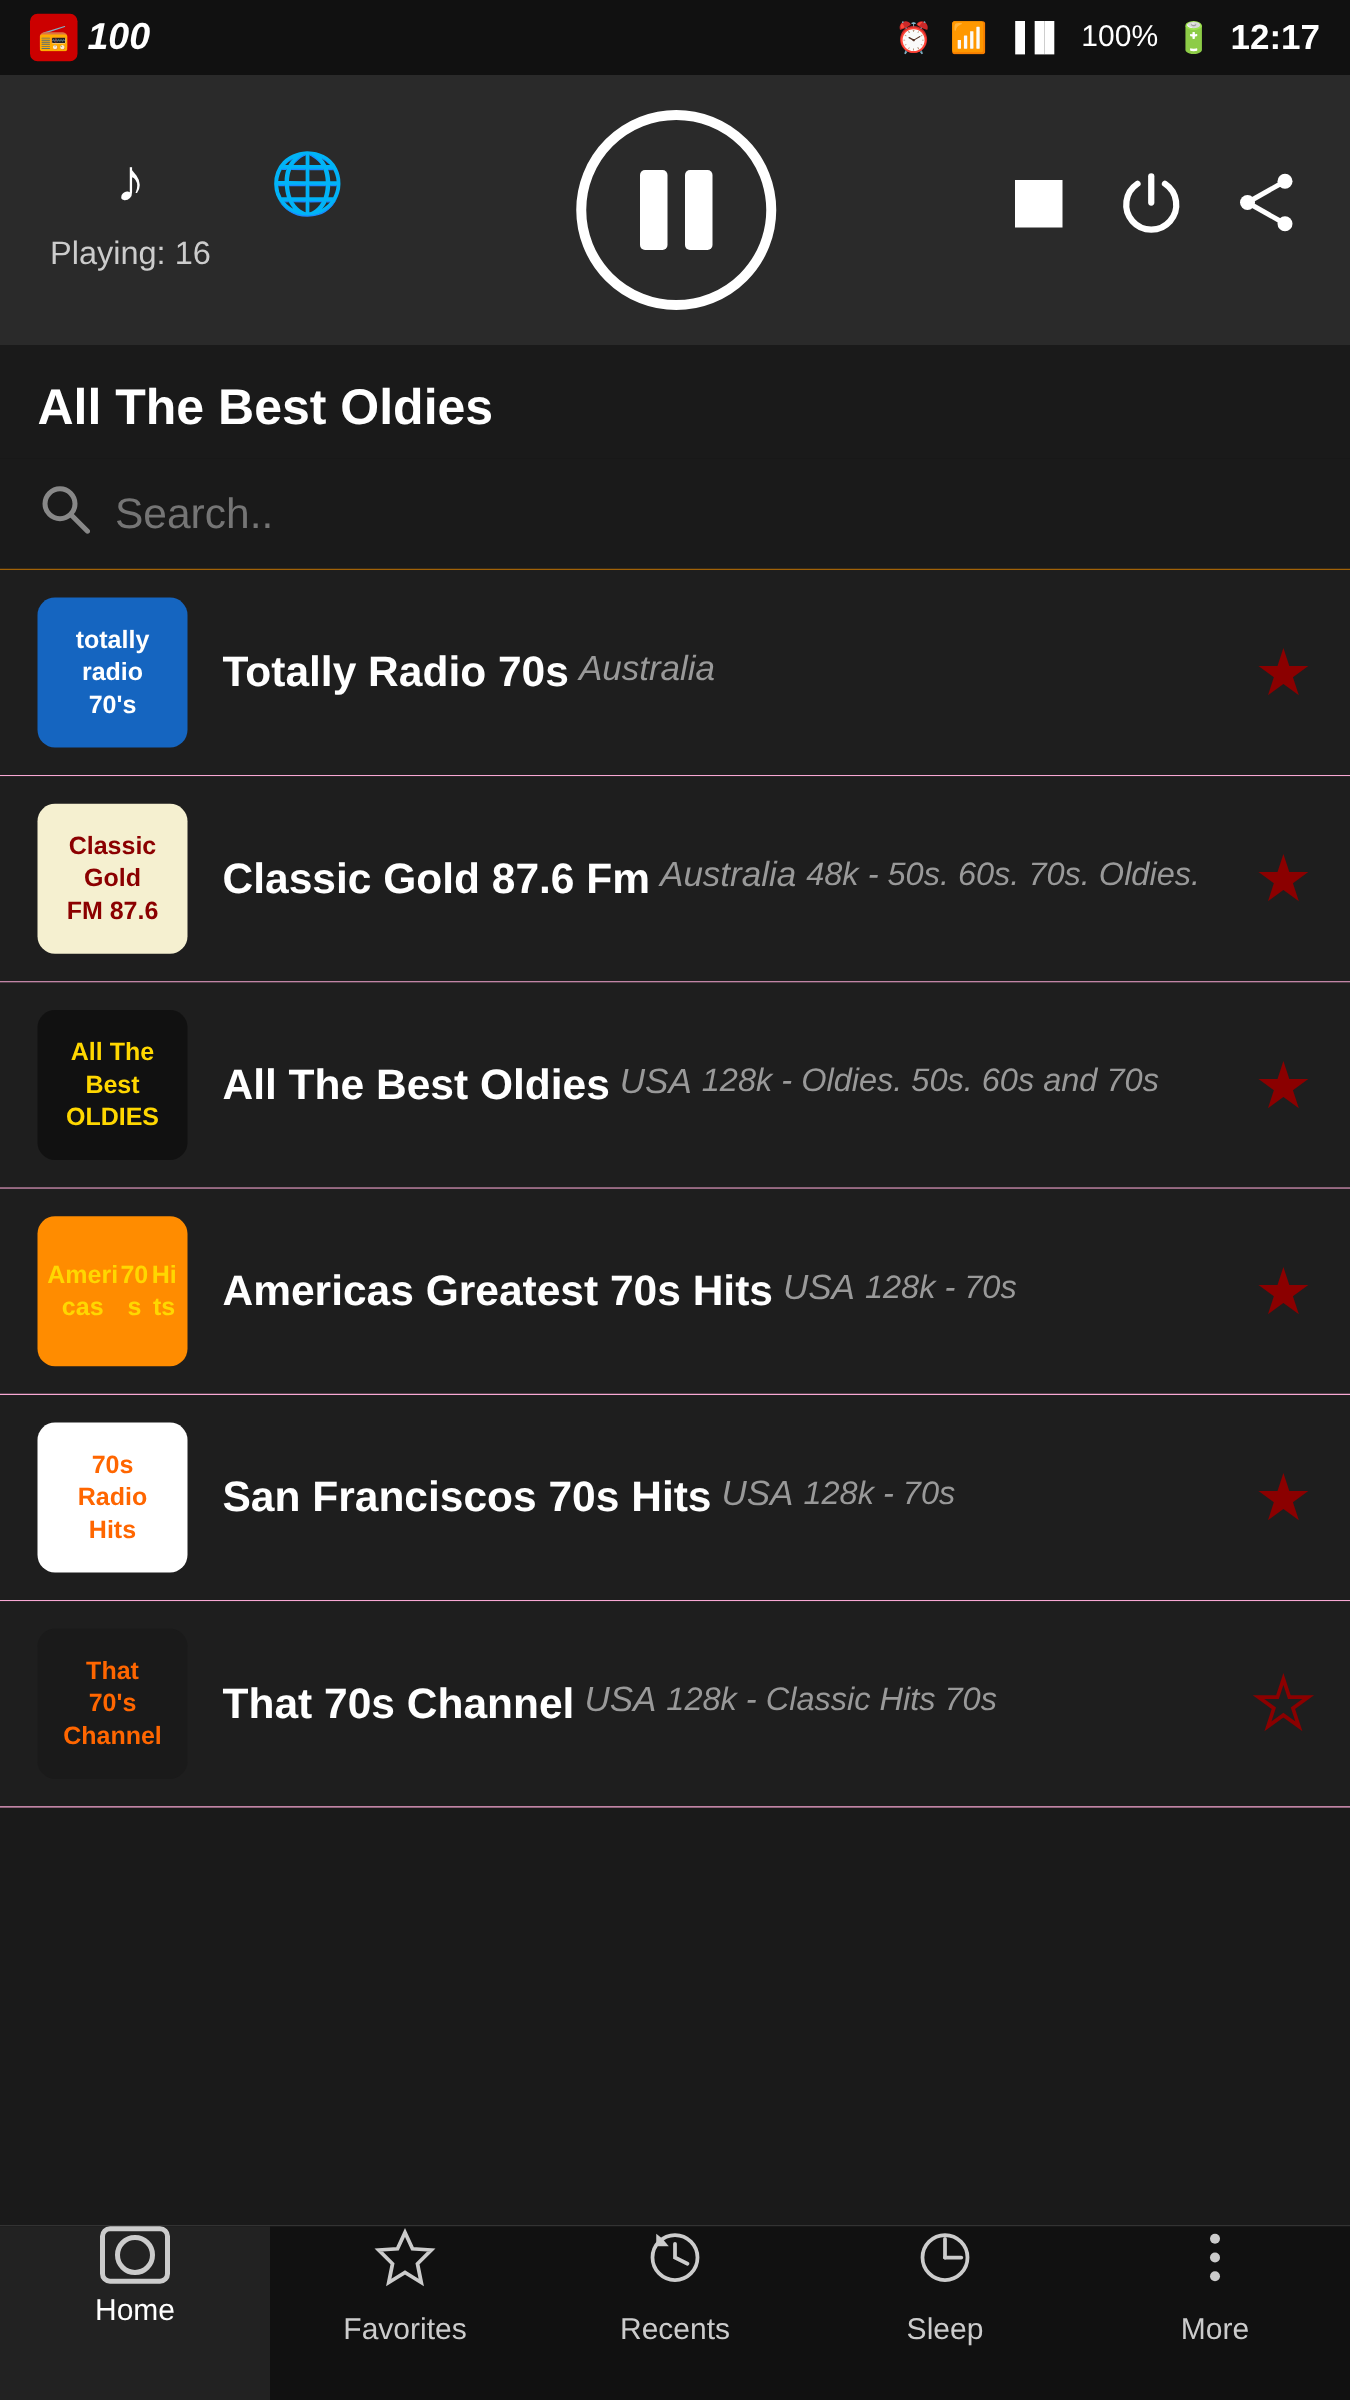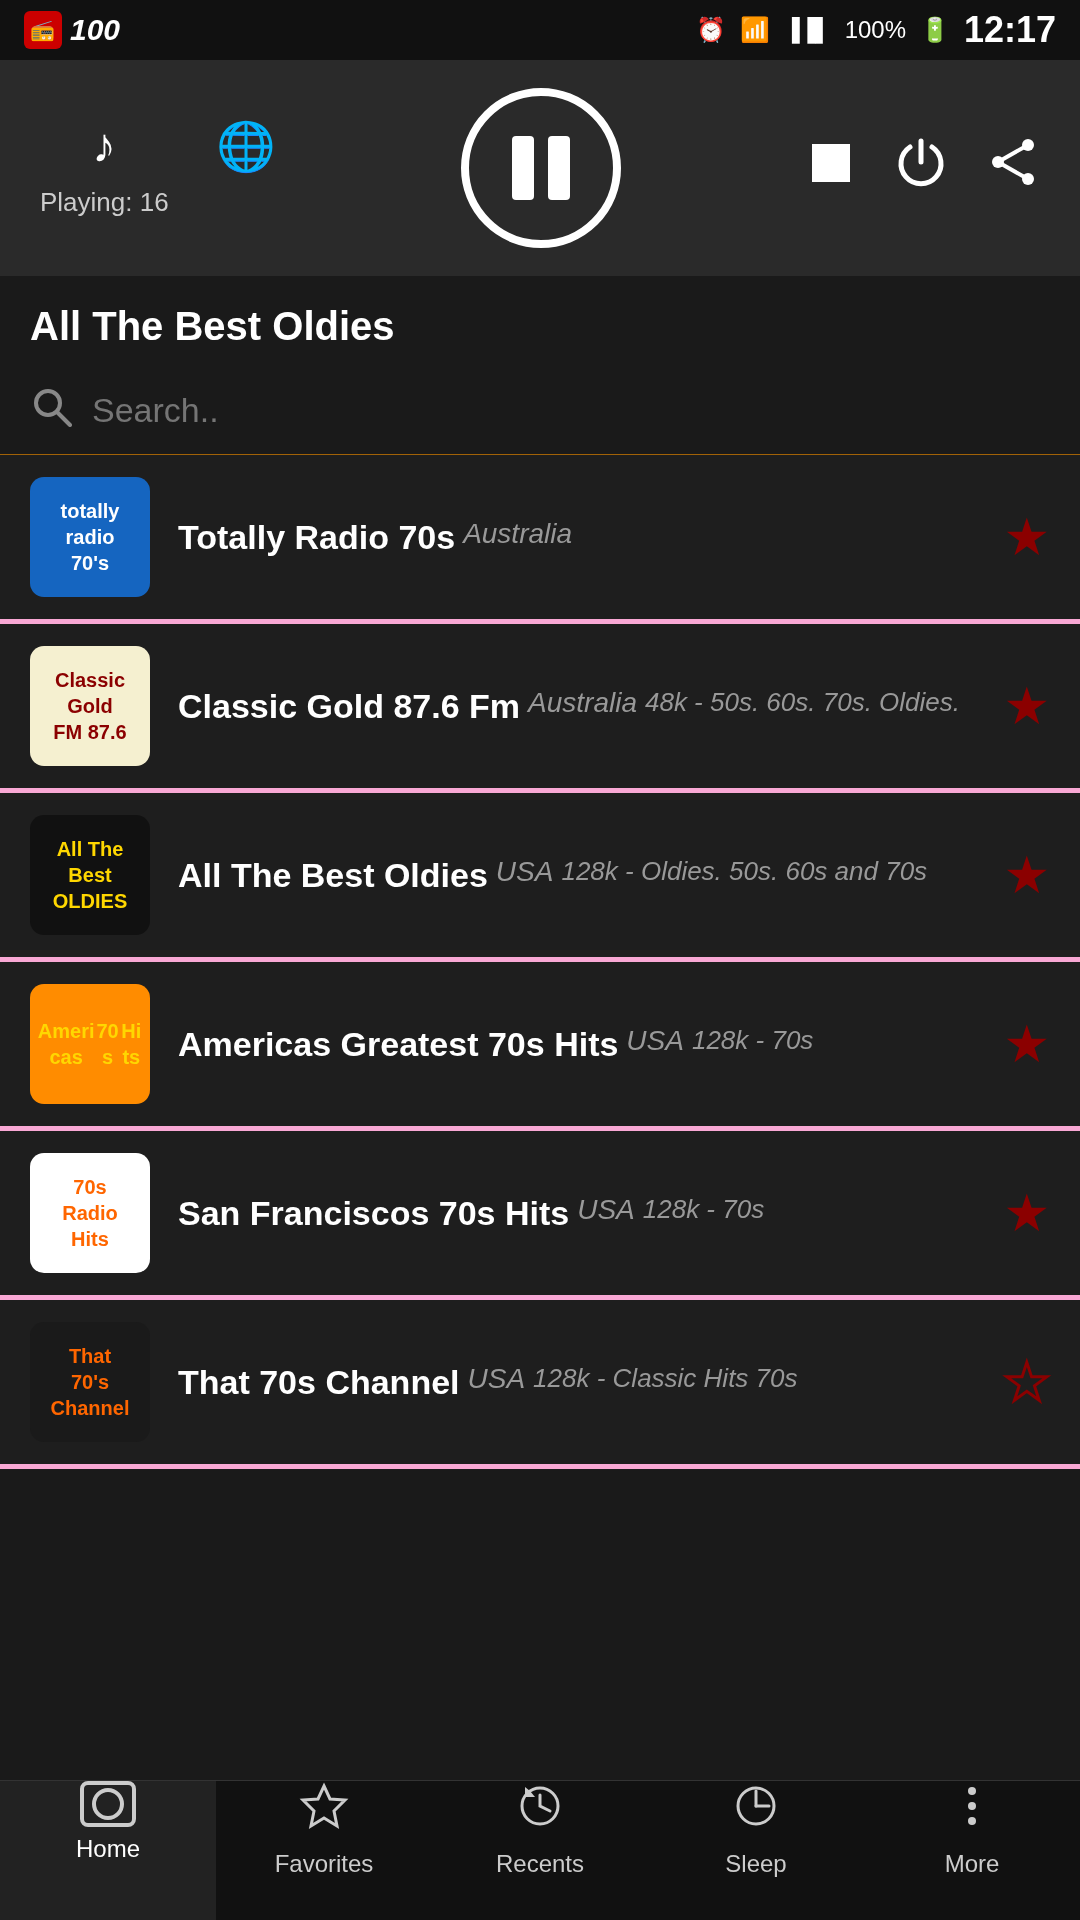--- a/index.html
+++ b/index.html
@@ -46,21 +46,21 @@
       font-style: italic;
     }
     .status-right {
       display: flex;
       align-items: center;
       gap: 14px;
       font-size: 24px;
       color: #fff;
     }
     .status-time {
-      font-size: 36px;
+      font-size: 28px;
       font-weight: bold;
     }
 
     
     .player-header {
       width: 100%;
       background: #2a2a2a;
       padding: 28px 40px 28px 40px;
       display: flex;
       align-items: center;
@@ -153,21 +153,21 @@
 
     
     .station-list {
       width: 100%;
       overflow-y: auto;
     }
     .station-item {
       display: flex;
       align-items: center;
       padding: 22px 30px;
-      border-bottom: 5px solid #f9a8d4;
+      border-bottom: 1px solid #f9a8d4;
       background: #1e1e1e;
       cursor: pointer;
     }
     .station-logo {
       width: 120px;
       height: 120px;
       border-radius: 14px;
       flex-shrink: 0;
       overflow: hidden;
       display: flex;

